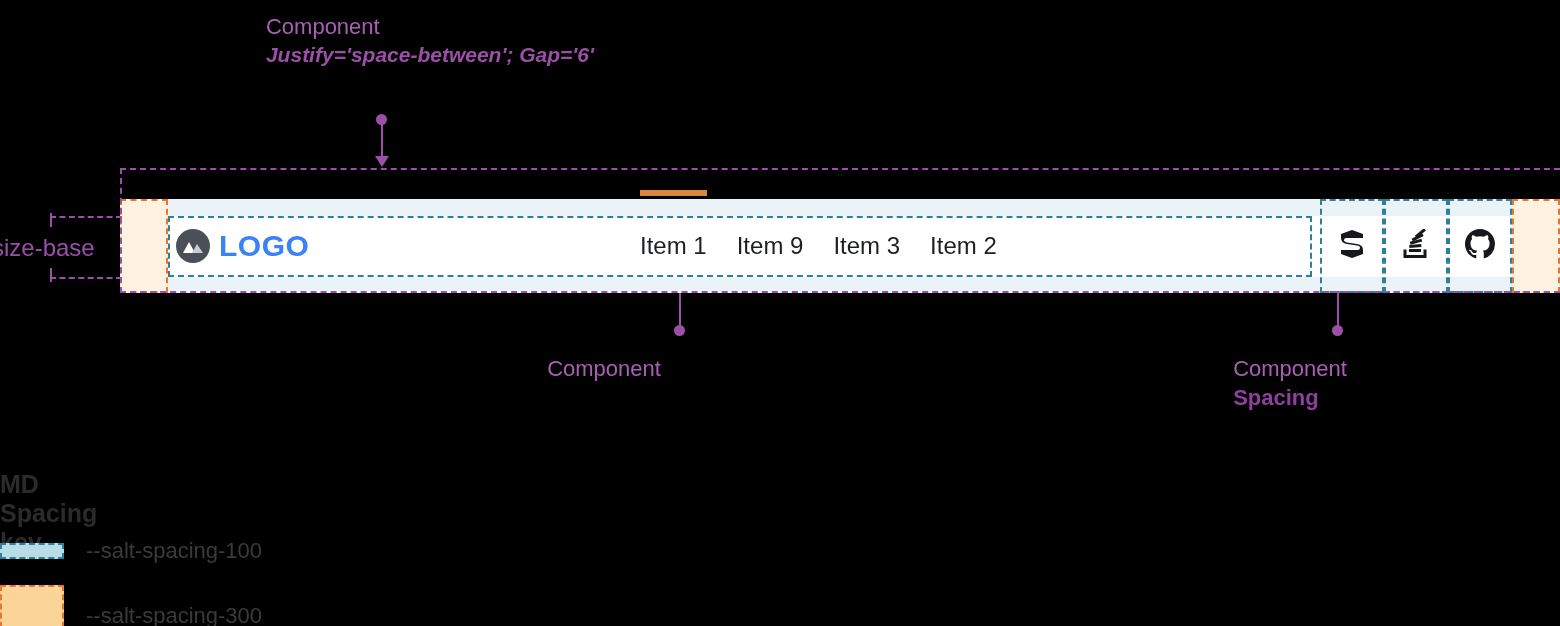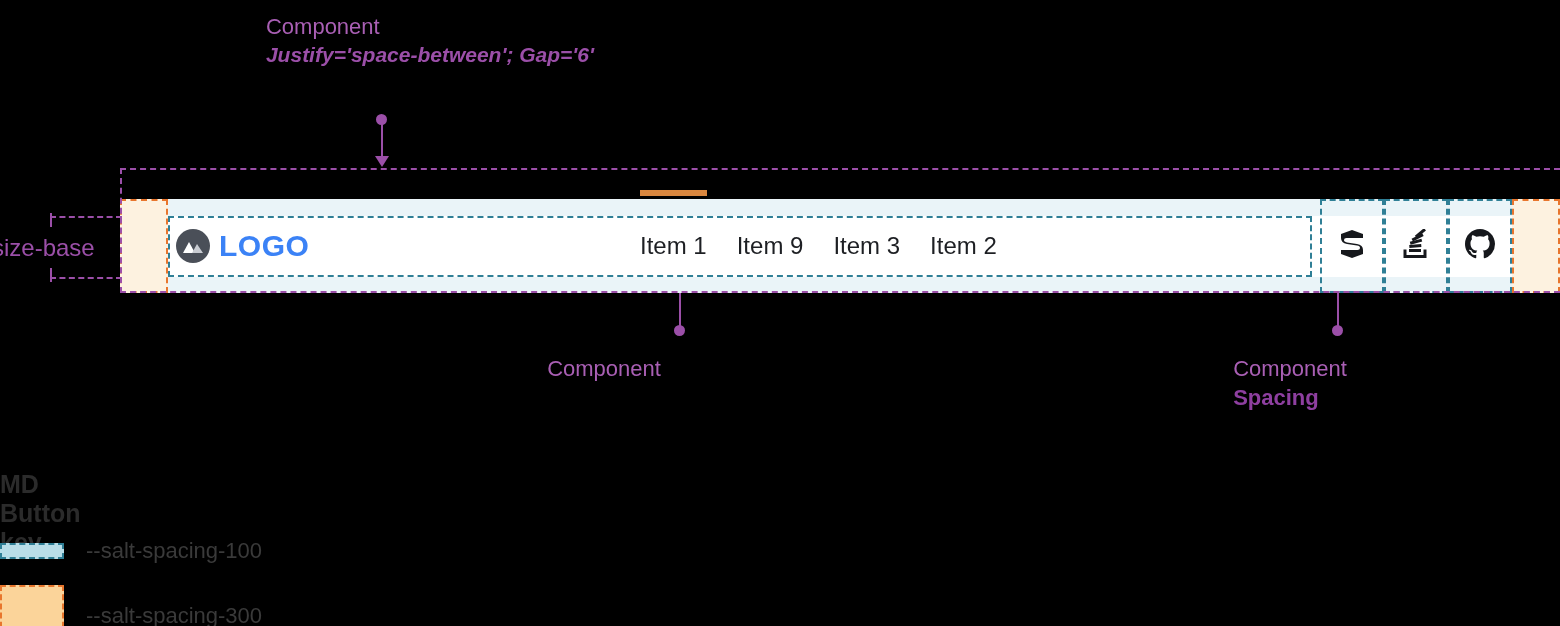--- a/index.html
+++ b/index.html
@@ -175,21 +175,21 @@
 
 <div class="arrow-up" style="left:1331px;top:282px;"></div>
 <div class="leader" style="left:1337px;top:290px;height:38px;"></div>
 <div class="dot" style="left:1332px;top:325px;"></div>
 <div class="anno center" style="left:1290px;top:354px;">
   <span class="kind">Component</span>
   <span class="name">Spacing</span>
 </div>
 
 <div id="legend">
-  <div class="legend-title">MD Button key</div>
+  <div class="legend-title">MD Spacing key</div>
   <div class="legend-row" style="top:73px;left:0;">
     <span class="swatch s100"></span>
     <span class="legend-label">--salt-spacing-100</span>
   </div>
   <div class="legend-row" style="top:115px;left:0;">
     <span class="swatch s300"></span>
     <span class="legend-label" style="top:18px;">--salt-spacing-300</span>
   </div>
 </div>
 

